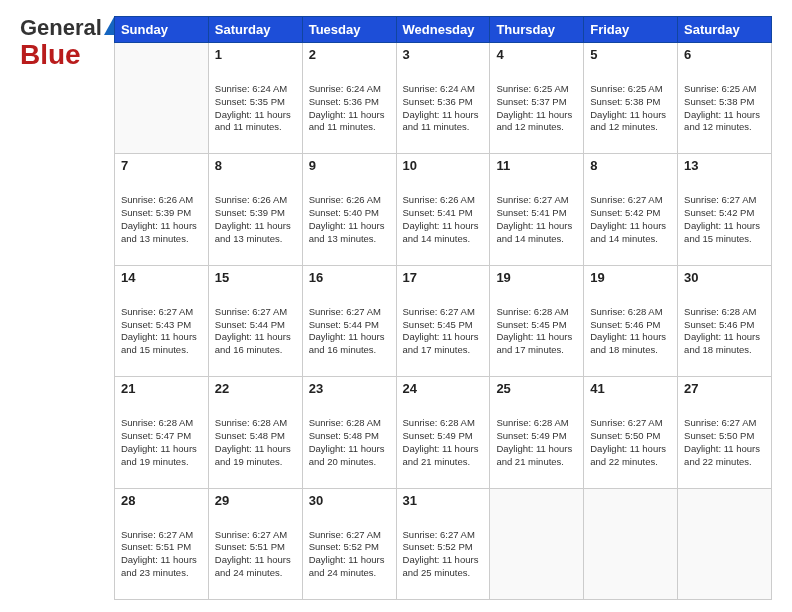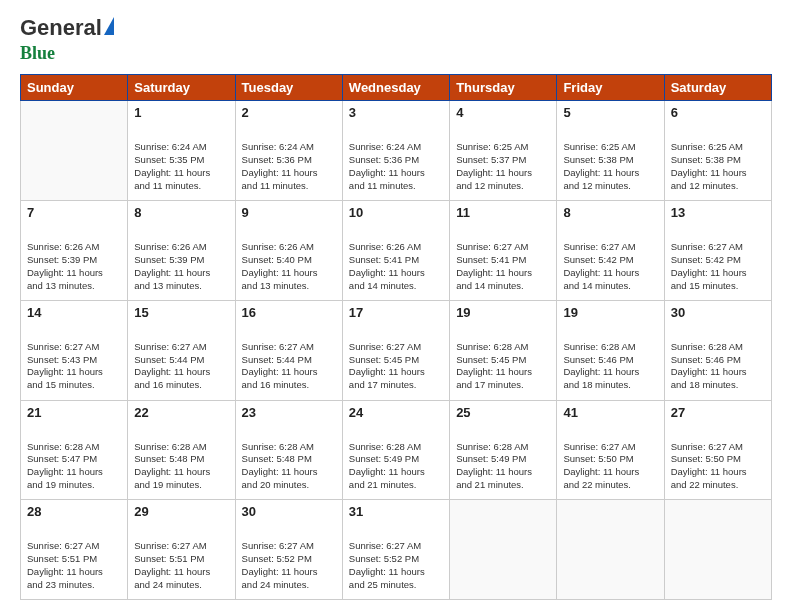--- a/index.html
+++ b/index.html
@@ -8,21 +8,20 @@
       background: #fff;
       width: 792px;
       height: 612px;
       overflow: hidden;
     }
     .page {
       width: 792px;
       height: 612px;
       padding: 16px 20px 12px 20px;
       display: flex;
-      flex-direction: column;
     }
     .header {
       display: flex;
       justify-content: space-between;
       align-items: flex-start;
       margin-bottom: 10px;
     }
     .title-area {
       text-align: right;
     }
@@ -37,21 +36,21 @@
       color: #555;
     }
     .calendar {
       flex: 1;
       border: 1px solid #ccc;
       border-collapse: collapse;
       width: 100%;
       table-layout: fixed;
     }
     .calendar th {
-      background-color: #c2410c;
+      background-color: #1d4ed8;
       color: #fff;
       text-align: left;
       padding: 5px 6px;
       font-size: 13px;
       font-weight: bold;
       border: 1px solid #1145a0;
     }
     .calendar td {
       vertical-align: top;
       border: 1px solid #ccc;
@@ -94,21 +93,21 @@
     }
   </style>
 </head>
 <body>
 
 <div class="page">
   <div class="header">
     <div class="logo-wrapper">
       <div style="font-size:22px;font-weight:bold;line-height:1.1;">
         <span style="color:#333;">General</span><span class="logo-triangle"></span><br>
-        <span style="color:#15803d;font-size:18px;font-weight:bold;font-family:Liberation Serif, serif;">Blue</span>
+        <span style="color:#b91c1c;font-size:28px;font-weight:bold;">Blue</span>
       </div>
     </div>
     <div class="title-area">
       <div class="month-title"></div>
       <div class="subtitle"></div>
     </div>
   </div>
 
   <table class="calendar">
     <thead>

